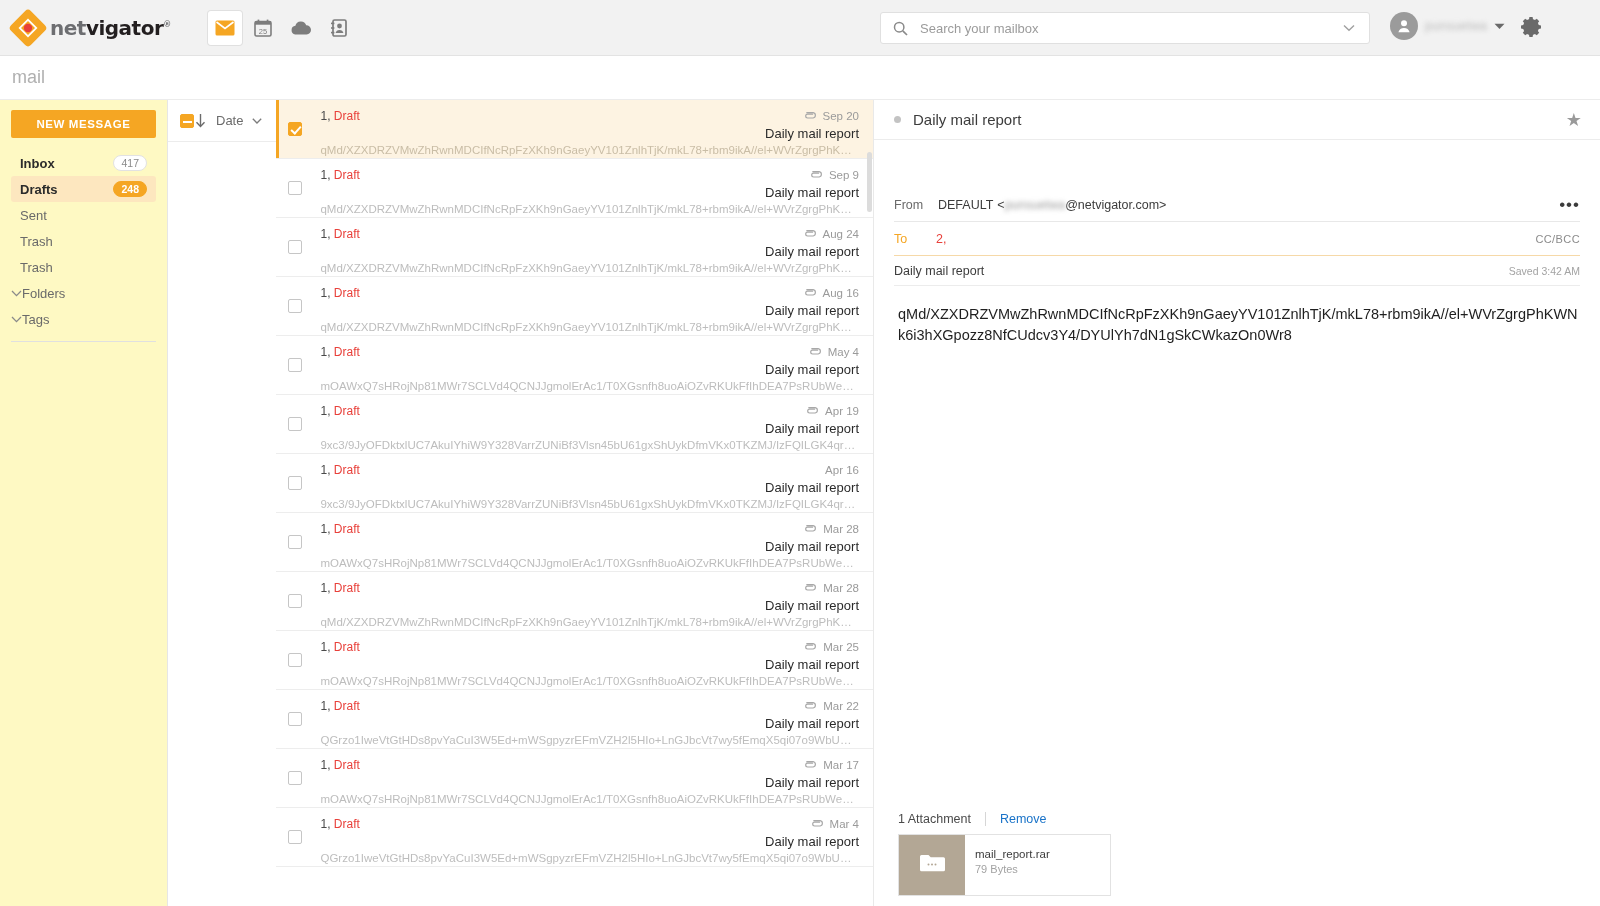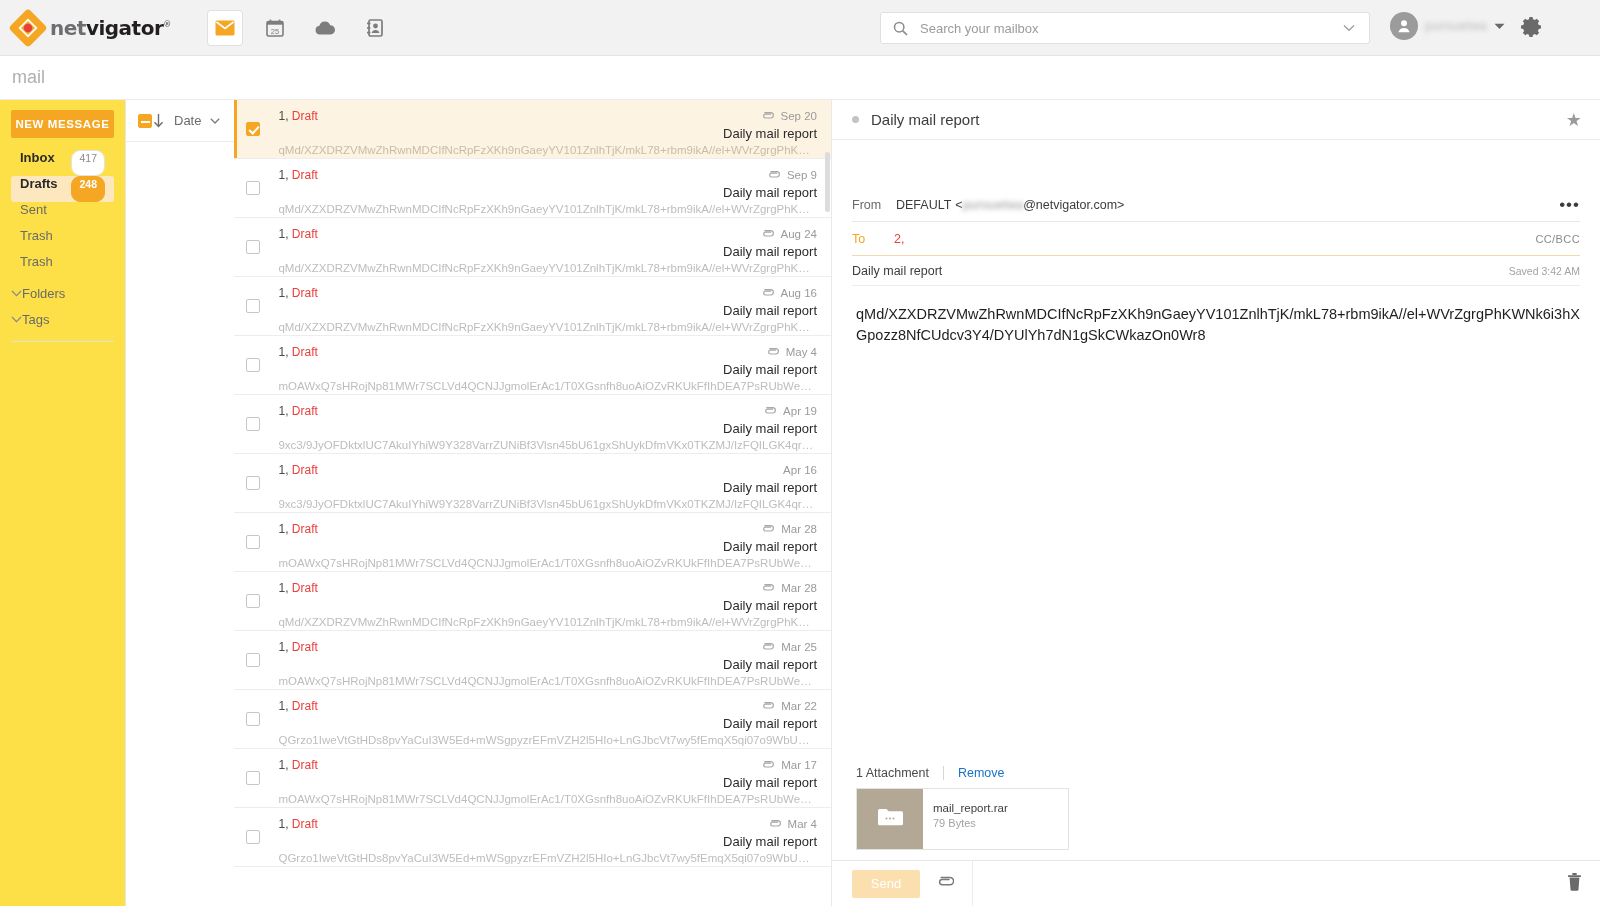--- a/index.html
+++ b/index.html
@@ -45,21 +45,21 @@
     display:none;
   }
   .logo-text {
     font-size: 20px; font-weight: bold; color: #231f20;
     letter-spacing: -0.5px; position: relative;
     font-family: "DejaVu Sans", sans-serif;
   }
   .logo-text .light { color: #6d6e71; }
   .logo-reg { font-size: 8px; vertical-align: super; color:#6d6e71; }
 
-  .app-icons { display:flex; align-items:center; gap: 16px; margin-left: 24px; }
+  .app-icons { display:flex; align-items:center; gap: 4px; margin-left: 24px; }
   .app-ico {
     width: 34px; height: 34px;
     display:flex; align-items:center; justify-content:center;
     border-radius: 3px;
   }
   .app-ico.active { background:#fff; box-shadow: 0 0 0 1px #e0e0e0; }
 
   .search-wrap {
     position:absolute; left: 880px; top: 12px;
     width: 490px; height: 32px;
@@ -100,38 +100,38 @@
   .mailstrip .word {
     margin-left: 12px;
     font-size: 18px; color: #b0b0b0; font-weight:400;
   }
 
   
   .body-area { display:flex; height: calc(906px - 56px - 44px); }
 
   
   .sidebar {
-    width: 126px;
-    background: #fde047;
+    width: 168px;
+    background: #fef9c3;
     border-right: 1px solid #e6e6e6;
     padding-top: 10px;
     flex-shrink:0;
   }
   .new-msg {
     margin: 0 11px 12px 11px;
     height: 28px;
     background: #f5a623;
     color:#fff; font-size:11.5px; font-weight:bold;
     letter-spacing:0.6px;
     display:flex;align-items:center;justify-content:center;
     border-radius:2px; cursor:pointer;
   }
   .folder {
     height: 26px; margin: 0 11px;
-    display:flex; 
+    display:flex; align-items:center;
     padding: 0 9px;
     font-size: 13px; color:#6a6a6a;
     border-radius: 3px;
     cursor: pointer;
   }
   .folder .fname { flex:1; }
   .folder.bold .fname { color:#2b2b2b; font-weight:bold; }
   .folder.sel { background:#fde7bf; }
   .folder.sel .fname { color:#2b2b2b; font-weight:bold; }
   .badge {
@@ -739,30 +739,14 @@
             </span>
           </div>
           <div class="attach-info">
             <div class="attach-name">mail_report.rar</div>
             <div class="attach-size">79 Bytes</div>
           </div>
         </div>
       </div>
     </div>
 
-    <div class="compose-footer">
-      <div class="sendbtn">Send</div>
-      <span class="clip2">
-        <svg width="18" height="14" viewBox="0 0 18 14">
-            <path d="M13 4.5 L6.2 4.5 a2.6 2.6 0 0 0 0 5.2 L14 9.7 a3.6 3.6 0 0 0 0-7.2 L5.2 2.5" fill="none" stroke="#7a7a7a" stroke-width="1.5" stroke-linecap="round"></path>
-          </svg>
-      </span>
-      <div class="footdiv"></div>
-      <span class="trash">
-        <svg width="15" height="18" viewBox="0 0 15 18">
-            <path d="M2.6 4.5h9.8l-0.9 12a1.3 1.3 0 0 1-1.3 1.2H4.8a1.3 1.3 0 0 1-1.3-1.2z" fill="#6a6a6a"></path>
-            <rect x="1" y="2.2" width="13" height="1.9" rx="0.6" fill="#6a6a6a"></rect>
-            <rect x="5.3" y="0" width="4.4" height="2" rx="0.6" fill="#6a6a6a"></rect>
-          </svg>
-      </span>
-    </div>
   </div>
 </div>
 
 </body></html>

